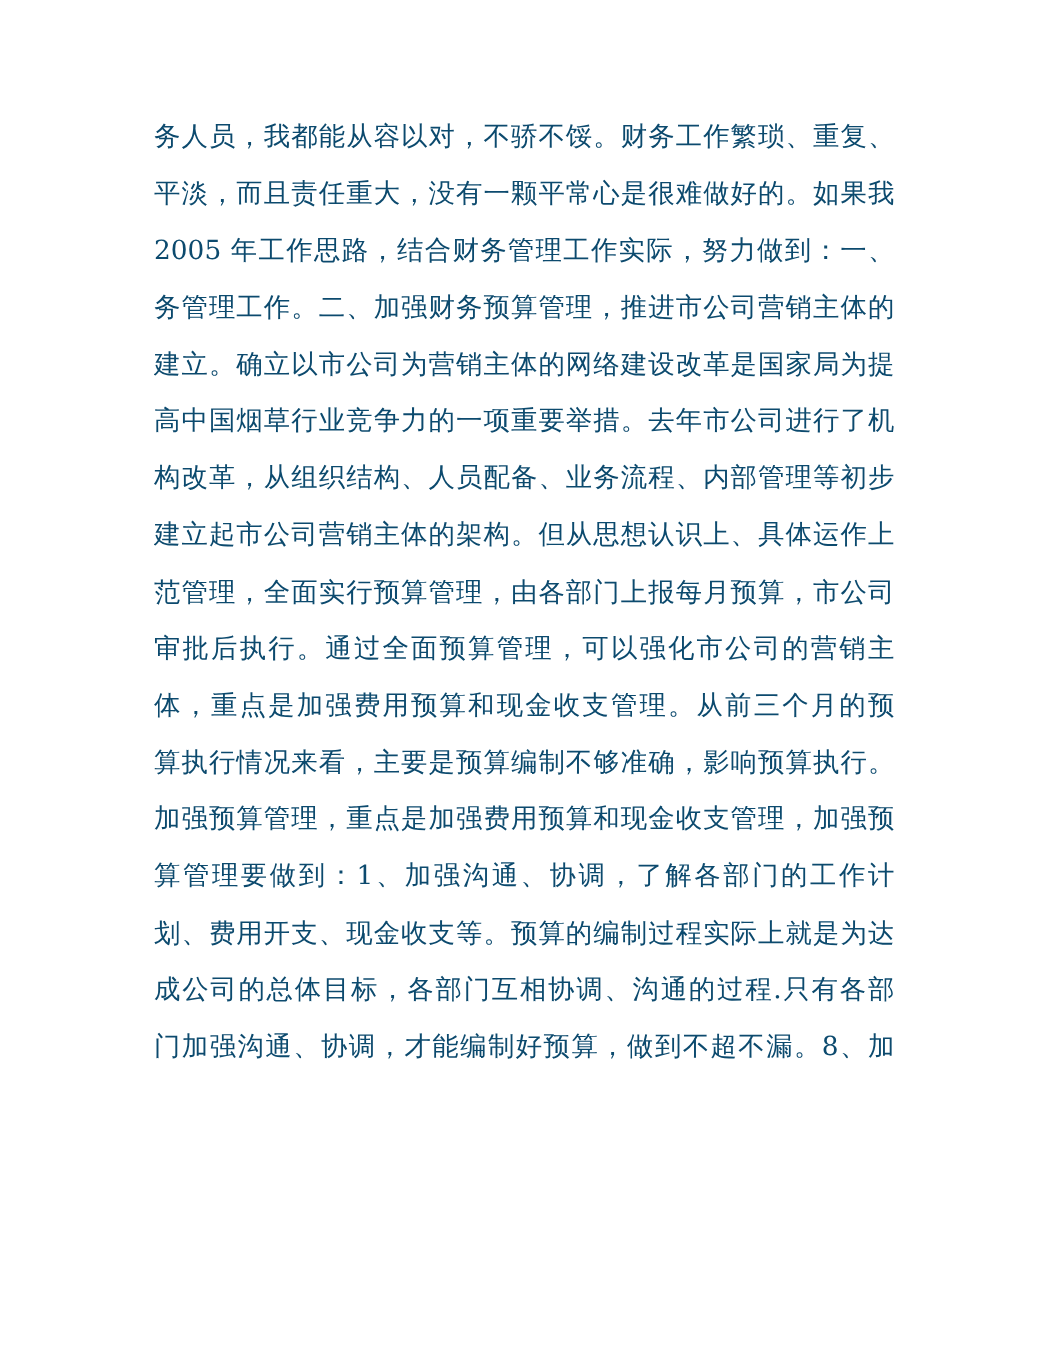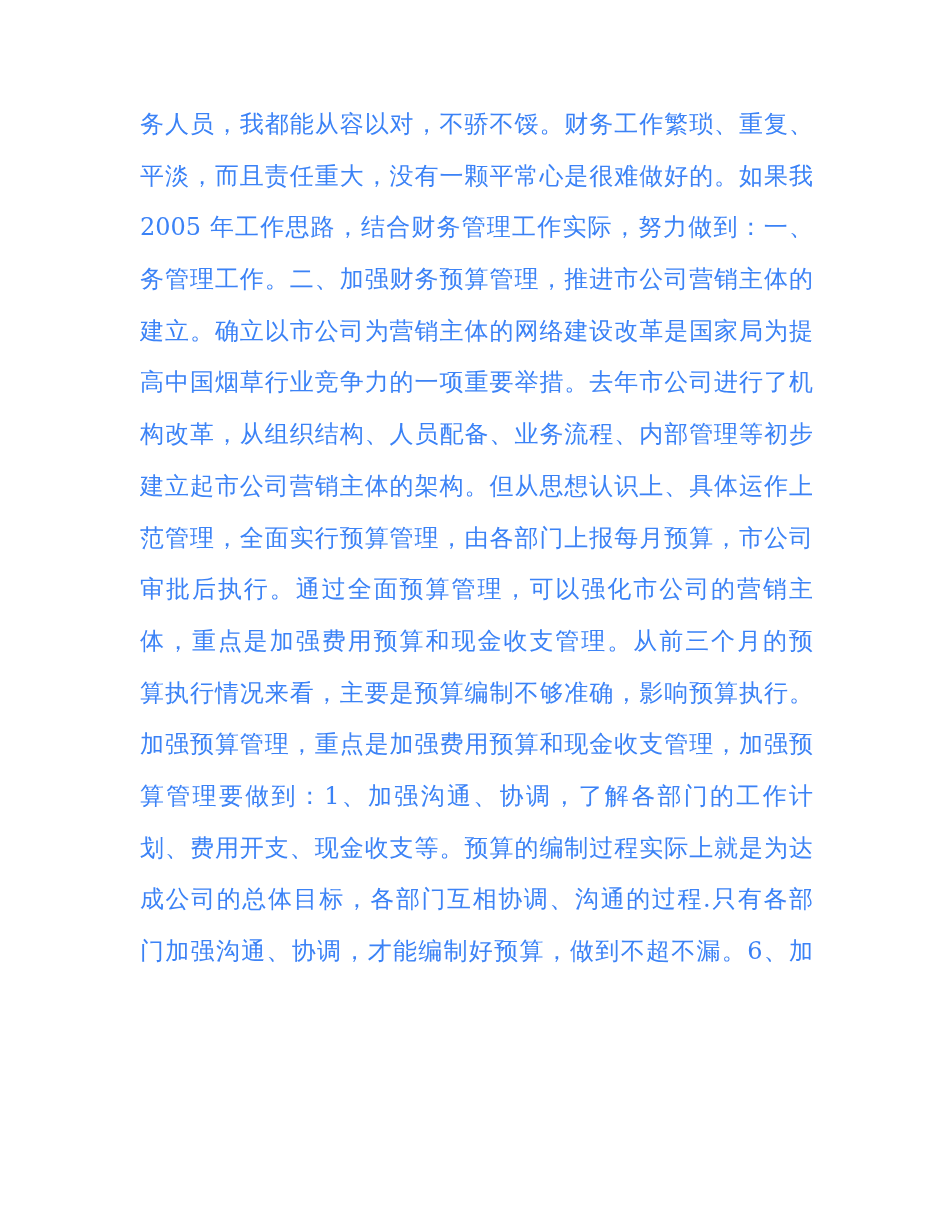--- a/index.html
+++ b/index.html
@@ -14,21 +14,21 @@
     background: #ffffff;
     overflow: hidden;
   }
   .textblock {
     position: absolute;
     left: 140px;
     top: 99px;
     width: 673px;
     font-family: "DejaVu Serif", "Liberation Serif", serif;
     font-size: 24px;
-    color: #3b82f6;
+    color: #0c4a6e;
     font-weight: 400;
   }
   .line {
     height: 51.7px;
     line-height: 51.7px;
     text-align: justify;
     text-align-last: justify;
     -moz-text-align-last: justify;
     overflow: hidden;
     white-space: normal;
@@ -48,15 +48,15 @@
     <div class="line">构改革，从组织结构、人员配备、业务流程、内部管理等初步</div>
     <div class="line">建立起市公司营销主体的架构。但从思想认识上、具体运作上</div>
     <div class="line">范管理，全面实行预算管理，由各部门上报每月预算，市公司</div>
     <div class="line">审批后执行。通过全面预算管理，可以强化市公司的营销主</div>
     <div class="line">体，重点是加强费用预算和现金收支管理。从前三个月的预</div>
     <div class="line">算执行情况来看，主要是预算编制不够准确，影响预算执行。</div>
     <div class="line">加强预算管理，重点是加强费用预算和现金收支管理，加强预</div>
     <div class="line">算管理要做到：1、加强沟通、协调，了解各部门的工作计</div>
     <div class="line">划、费用开支、现金收支等。预算的编制过程实际上就是为达</div>
     <div class="line">成公司的总体目标，各部门互相协调、沟通的过程.只有各部</div>
-    <div class="line">门加强沟通、协调，才能编制好预算，做到不超不漏。6、加</div>
+    <div class="line">门加强沟通、协调，才能编制好预算，做到不超不漏。8、加</div>
   </div>
 </div>
 
 </body></html>

